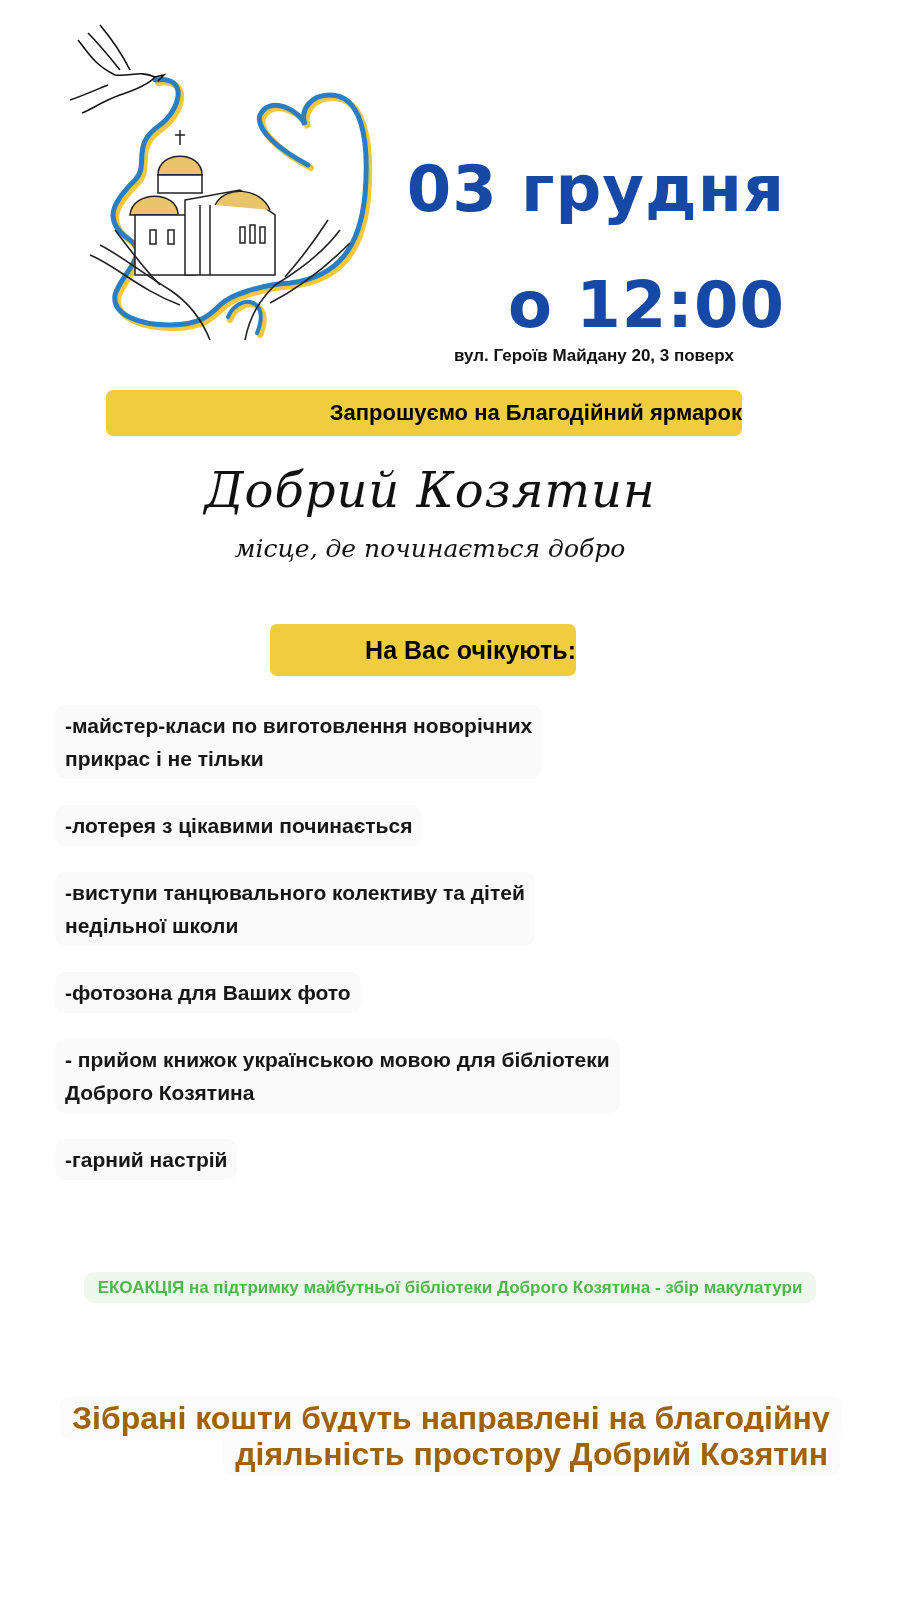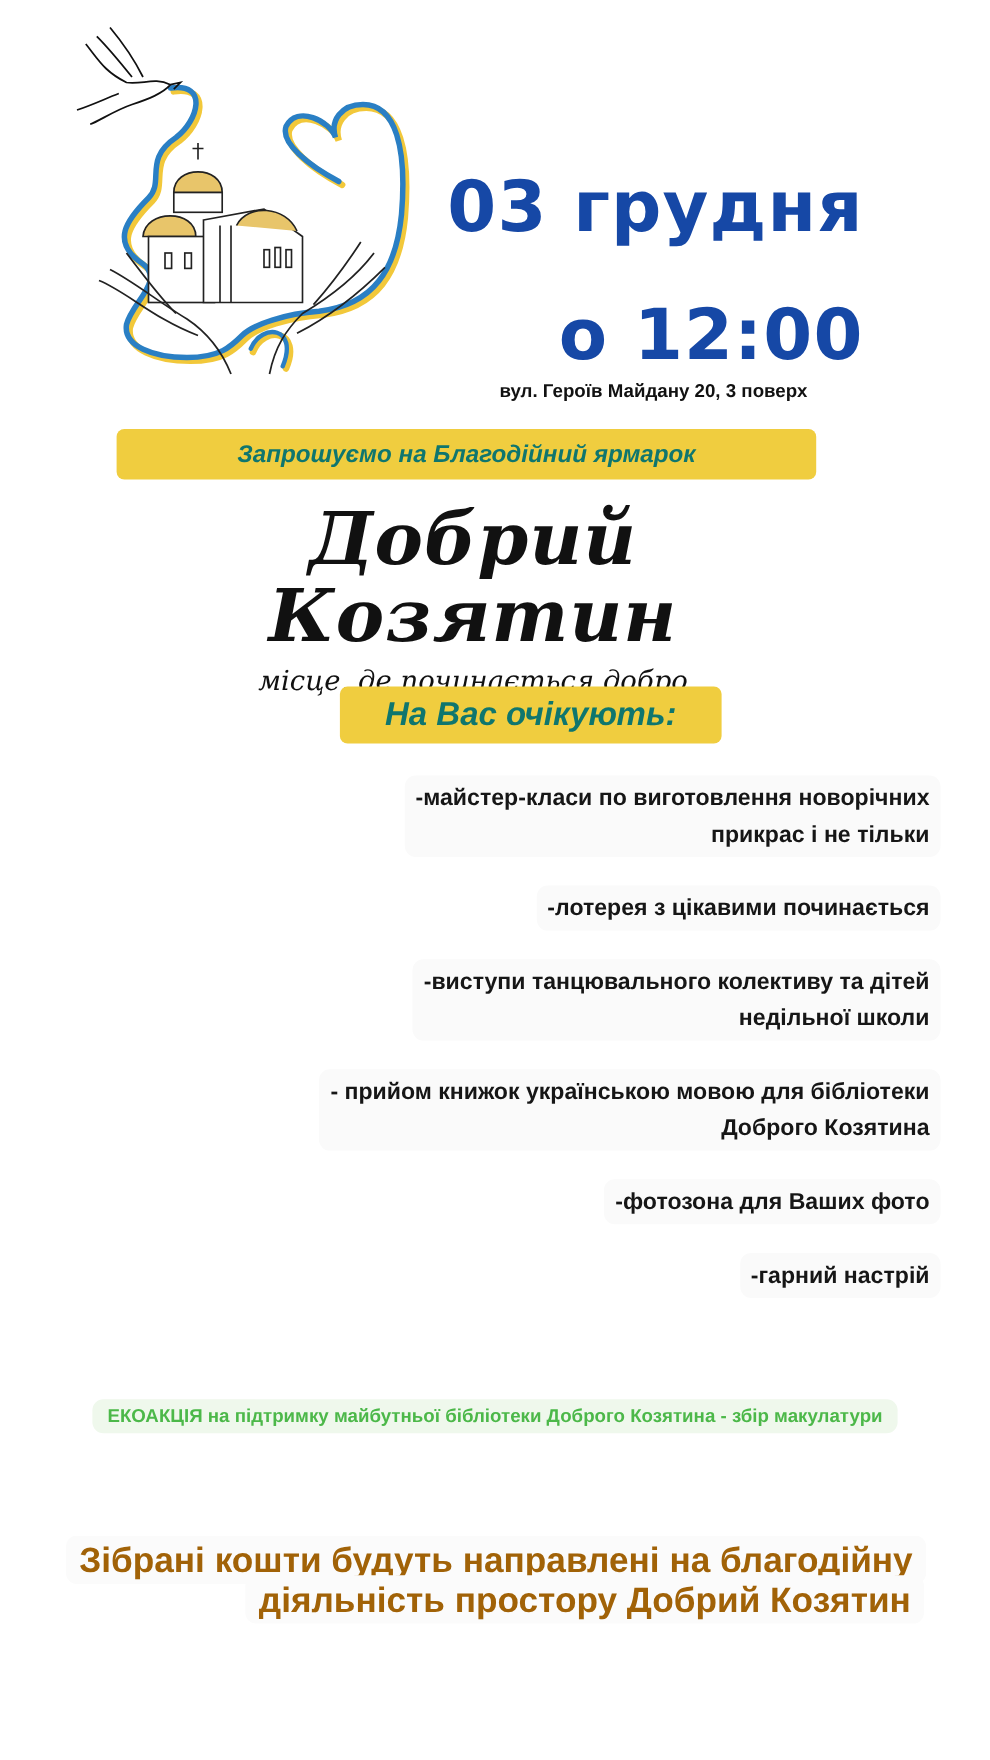--- a/index.html
+++ b/index.html
@@ -18,38 +18,38 @@
     text-align:right;
   }
   .date .l1 { display:block; }
   .date .l2 { display:block; margin-top:38px; }
   .address {
     position:absolute; left:418px; top:346px;
     font-size:17px; font-weight:bold; color:#111;margin-left:36px;
   }
   .pill {
     position:absolute; background:#f0cd3f; border-radius:7px;
-    font-weight:bold; color:#0f766e; text-align:center;font-style:italic;
+    font-weight:bold; color:#000000; text-align:right;
   }
   .invite { left:106px; top:390px; width:636px; height:46px; line-height:46px; font-size:22px; }
   .brand {
     position:absolute; left:170px; top:455px; width:520px; text-align:center;
     font-family:"DejaVu Serif", serif; font-style:italic; color:#111;
   }
-  .brand .name { display:block; font-size:66px; line-height:70px; letter-spacing:1px;font-weight:bold; }
+  .brand .name { display:block; font-size:48px; line-height:70px; letter-spacing:1px; }
   .brand .slogan { display:block; font-size:25px; line-height:40px; margin-top:4px; }
-  .expect { left:270px; top:624px; width:347px; height:52px; line-height:52px; font-size:30px;margin-left:39px; }
+  .expect { left:270px; top:624px; width:306px; height:52px; line-height:52px; font-size:25px; }
   .items { position:absolute; left:55px; top:705px; width:800px; }
   .item {
     display:inline-block; background:#fafafa; border-radius:10px;
     padding:4px 10px; margin-bottom:26px;
     font-size:21px; font-weight:bold; line-height:33px; color:#161616;
     white-space:pre-line;
   }
-  .item-wrap { display:block;text-align:right; }
+  .item-wrap { display:block; }
   .eco {
     position:absolute; left:40px; top:1265px; width:820px; text-align:center;
     font-size:17px; font-weight:bold; color:#4cb849; line-height:46px;
   }
   .eco span { background:#eff8ec; border-radius:10px; padding:6px 14px;
     box-decoration-break:clone; -webkit-box-decoration-break:clone; }
   .footer {
     position:absolute; left:60px; top:1400px; width:780px; text-align:right;
     font-size:32px; font-weight:bold; color:#a16207; line-height:36px;
   }
@@ -120,23 +120,23 @@
 </div>
 
 <div class="pill expect">На Вас очікують:</div>
 
 <div class="items">
   <div class="item-wrap"><span class="item">-майстер-класи по виготовлення новорічних
 прикрас і не тільки</span></div>
   <div class="item-wrap"><span class="item">-лотерея з цікавими починається</span></div>
   <div class="item-wrap"><span class="item">-виступи танцювального колективу та дітей
 недільної школи</span></div>
+  <div class="item-wrap"><span class="item">-фотозона для Ваших фото</span></div>
   <div class="item-wrap"><span class="item">- прийом книжок українською мовою для бібліотеки
 Доброго Козятина</span></div>
-  <div class="item-wrap"><span class="item">-фотозона для Ваших фото</span></div>
   <div class="item-wrap"><span class="item">-гарний настрій</span></div>
 </div>
 
 <div class="eco">
   <span>ЕКОАКЦІЯ на підтримку майбутньої бібліотеки Доброго Козятина - збір макулатури</span>
 </div>
 
 <div class="footer">
   <span>Зібрані кошти будуть направлені на благодійну діяльність простору Добрий Козятин</span>
 </div>

